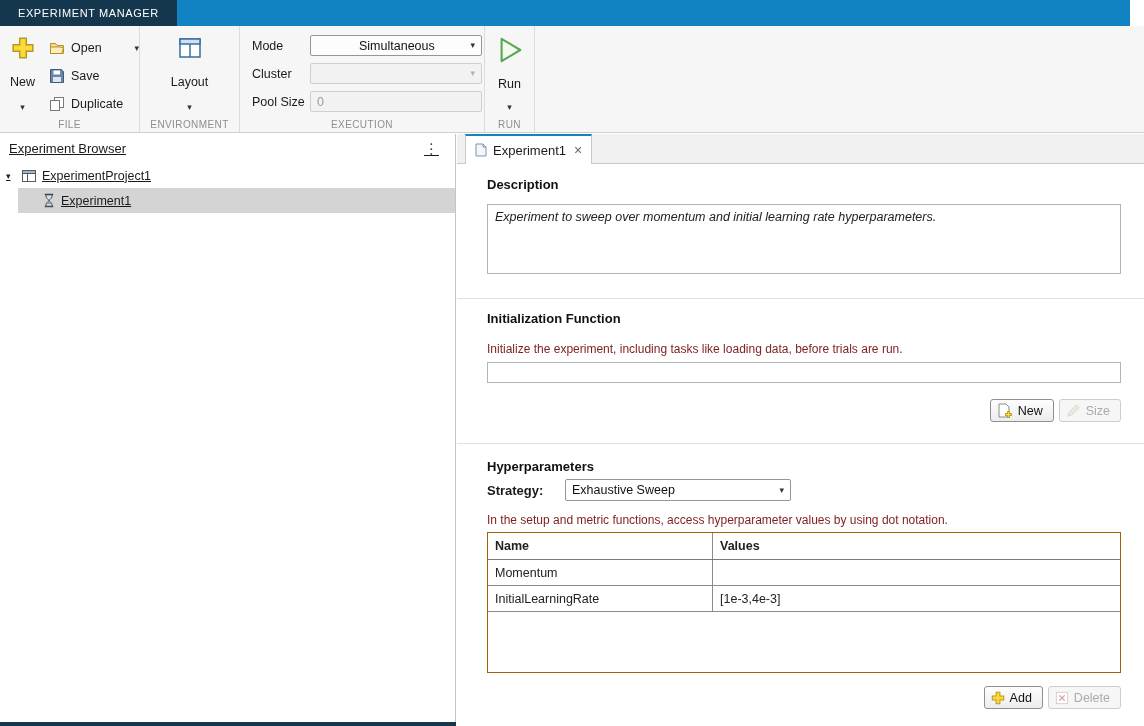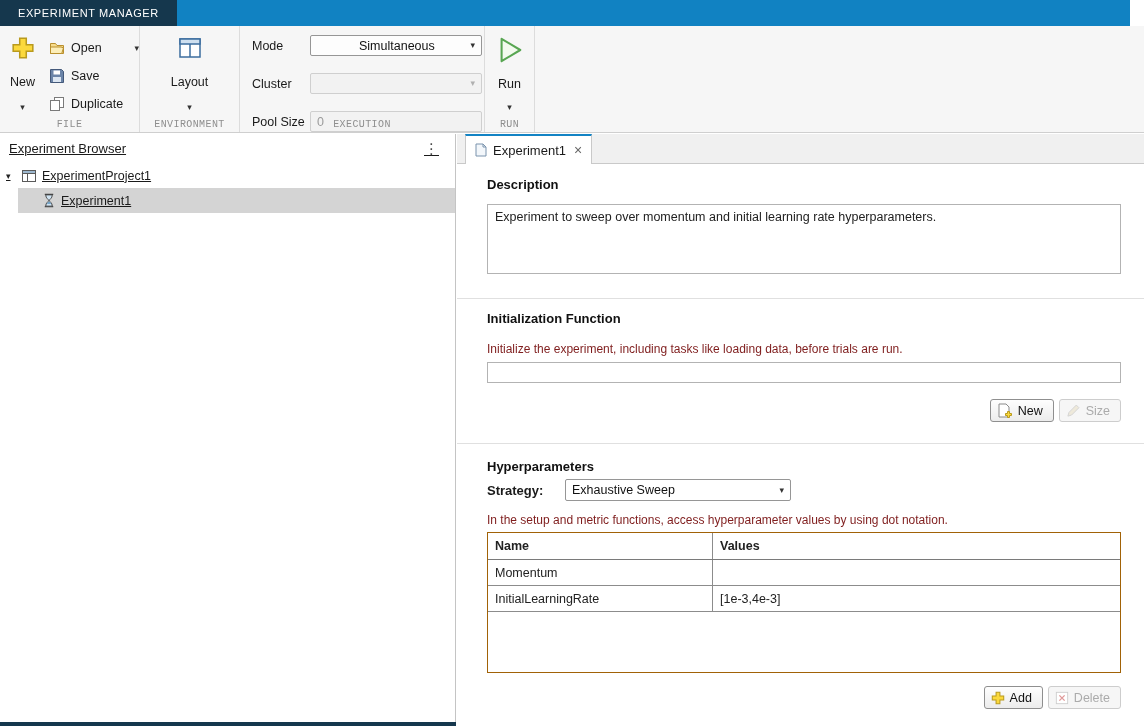--- a/index.html
+++ b/index.html
@@ -14,32 +14,32 @@
     background: var(--titlebar-bg, #1182c2); display:flex; }
   .app-tab { height:26px; background: var(--titlebar-tab-bg, #15374d);
     color:#fff; font-size:11px; letter-spacing:.6px; padding:0 18px;
     display:flex; align-items:center; }
   
   .toolbar { position:absolute; top:26px; left:0; right:0; height:107px;
     background:#f6f6f6; border-bottom:1px solid #cfcfcf; display:flex; }
   .ts-section { position:relative; height:100%; border-right:1px solid #dcdcdc; }
   .ts-section.filler { flex:1; border-right:none; }
   .sec-label { position:absolute; bottom:2px; left:0; right:0; text-align:center;
-    font-size:10px; color:#8e8e8e; letter-spacing:.4px;font-family:Liberation Mono, monospace; }
+    font-size:10px; color:#8e8e8e; letter-spacing:.4px; }
   .file-inner { display:flex; padding:8px 0 0 4px; }
   .big-btn { display:flex; flex-direction:column; align-items:center;
     justify-content:space-between; height:78px; width:42px; padding-top:2px; }
   .big-btn .blabel { font-size:12.5px; color:#1a1a1a; }
   .small-col { display:flex; flex-direction:column; margin-left:6px; margin-top:0; }
   .small-btn { display:flex; align-items:center; gap:6px; height:20px; width:92px;
     margin:4px 0; padding-left:2px; }
   .caret { font-size:9px; color:#333; line-height:1; }
   .caret.gray { color:#b0b0b0; }
   .env-inner { display:flex; justify-content:center; padding-top:8px; }
-  .exec-grid { padding:9px 0 0 12px; display:flex; flex-direction:column; gap:17px; }
+  .exec-grid { padding:9px 0 0 12px; display:flex; flex-direction:column; gap:7px; }
   .exec-row { display:flex; align-items:center; }
   .exec-label { width:58px; font-size:12.5px; color:#1a1a1a; }
   .combo { height:21px; border:1px solid #969696; border-radius:2px; background:#fdfdfd;
     display:flex; align-items:center; padding:0 6px; font-size:12.5px; color:#111; }
   .combo .cval { flex:1; white-space:nowrap; overflow:hidden; }
   .combo.w172 { width:172px;padding-left:48px; }
   .combo.disabled { background:#f2f2f2; border-color:#cfcfcf; color:#a8a8a8; }
   .tfield { height:21px; width:172px; border:1px solid #969696; border-radius:2px;
     padding:0 6px; font-size:12.5px; font-family:inherit; }
   .tfield:disabled { background:#f2f2f2; border-color:#cfcfcf; color:#9b9b9b; }
@@ -65,21 +65,21 @@
   .tab { display:flex; align-items:center; gap:6px; padding:0 9px;
     background:#fff; border:1px solid #c9c9c9; border-bottom:none;
     border-top:2px solid var(--accent-blue, #1283c4); margin-bottom:-1px; font-size:13px; }
   .tab-close { color:#666; font-size:14px; margin-left:2px; }
   .doc-content { position:absolute; top:30px; left:0; right:0; bottom:0;
     padding:13px 23px 0 30px; overflow:hidden; }
   .heading { font-size:13px; font-weight:bold; color:#111; }
   .hint { font-size:12px; color:#7f1d1d; }
   .desc-area { margin-top:12px; width:100%; height:70px; border:1px solid #b3b3b3;
     padding:5px 7px; font-size:12.5px; font-family:inherit; color:#222; resize:none;
-    display:block; }
+    display:block;font-style:italic; }
   .divider { border-top:1px solid #e0e0e0; margin:0 -23px 0 -30px; }
   .dv1 { margin-top:24px; } .dv2 { margin-top:21px; }
   .h-init { margin-top:12px; } .hint-init { margin-top:16px; }
   .init-input { margin-top:6px; width:100%; height:21px; border:1px solid #b3b3b3;
     padding:0 6px; font-size:12.5px; font-family:inherit; display:block; background:#fff; }
   .btn-row { margin-top:16px; display:flex; justify-content:flex-end; gap:5px; }
   .btn { display:inline-flex; align-items:center; gap:5px; height:23px; padding:0 10px 0 6px;
     border:1px solid #8f8f8f; border-radius:3px; background:linear-gradient(#fefefe,#ececec);
     font-size:12.5px; color:#111; font-family:inherit; }
   .btn.disabled { border-color:#cdcdcd; background:#f6f6f6; color:#ababab; }

